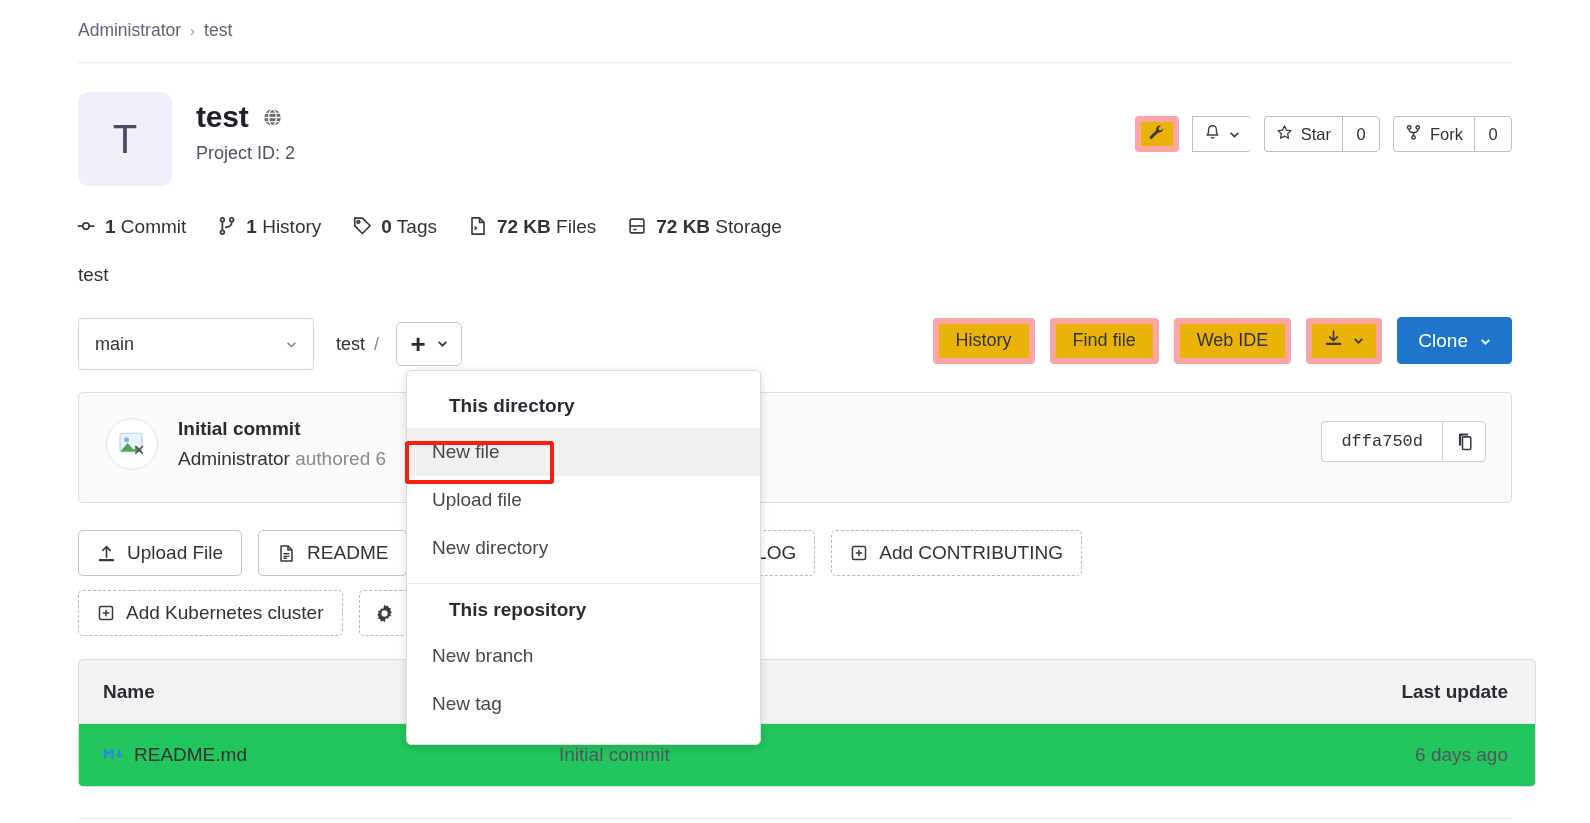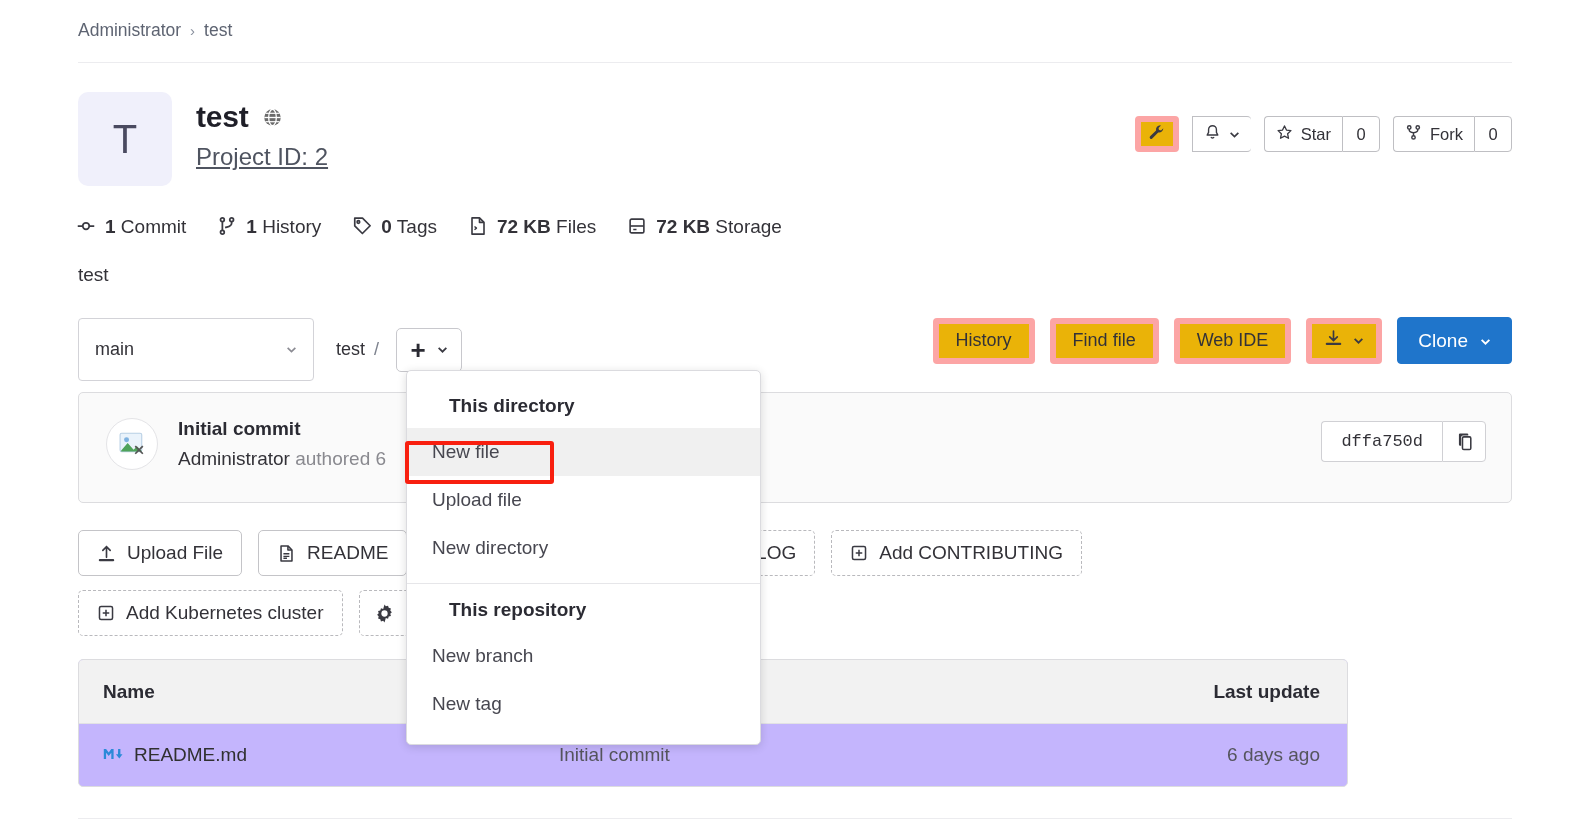--- a/index.html
+++ b/index.html
@@ -32,21 +32,21 @@
     position: absolute; left: 78px; top: 92px;
     width: 94px; height: 94px; border-radius: 10px;
     background: #f0f0fb;
     display: flex; align-items: center; justify-content: center;
     font-size: 40px; color: #4a4a60; font-weight: 400;
   }
   .proj-meta { position: absolute; left: 196px; top: 100px; }
   .proj-title-row { display: flex; align-items: center; gap: 13px; }
   .proj-title { font-size: 30px; font-weight: 700; color: #1f1f28; letter-spacing: -0.2px; }
   .globe { width: 21px; height: 21px; display: block; }
-  .proj-id { margin-top: 9px; font-size: 24px; color: #4f5460; text-decoration: underline; }
+  .proj-id { margin-top: 9px; font-size: 18px; color: #4f5460; }
 
   
   .hdr-actions {
     position: absolute; right: 78px; top: 116px;
     display: flex; align-items: center; gap: 13px;
   }
   .btn {
     display: inline-flex; align-items: center; justify-content: center;
     gap: 8px;
     height: 36px; padding: 0 12px;
@@ -83,21 +83,21 @@
     position: absolute; left: 78px; top: 264px;
     font-size: 19px; color: #333238;
   }
 
   
   .repo-bar {
     position: absolute; left: 78px; top: 318px;
     display: flex; align-items: center; gap: 0;
   }
   .branch-select {
-    width: 236px; height: 63px;
+    width: 236px; height: 52px;
     border: 1px solid #d3d3d8; border-radius: 4px; background: #fff;
     display: flex; align-items: center; justify-content: space-between;
     padding: 0 16px; font-size: 18px; color: #333238; cursor: pointer;
   }
   .path-crumbs {
     margin-left: 22px; display: flex; align-items: center; gap: 9px;
     font-size: 18px; color: #333238;
   }
   .path-crumbs .pslash { color: #7c818d; }
   .plus-btn {
@@ -165,23 +165,23 @@
     border: 1px solid #c4c4c8; border-radius: 5px; background: #fff;
     font-size: 19px; color: #333238; cursor: pointer; white-space: nowrap;
   }
   .qbtn.dashed { border-style: dashed; border-color: #b9b9bd; }
   .qbtn.gear-only { padding: 0 14px; }
   .qbtn svg { display: block; flex: none; }
 
   
   .file-table {
     position: absolute; left: 78px; top: 659px;
-    width: 1270px;
+    width: 1458px;
     border: 1px solid #dcdcdf; border-radius: 5px;
-    background: #c4b5fd; overflow: hidden;
+    background: #22c55e; overflow: hidden;
   }
   .ft-head {
     display: flex; align-items: center;
     height: 64px; background: #f2f2f2;
     border-bottom: 1px solid #e2e2e4;
     font-size: 19px; font-weight: 700; color: #2b2b33;
   }
   .ft-row {
     display: flex; align-items: center;
     height: 62px; font-size: 19px;

